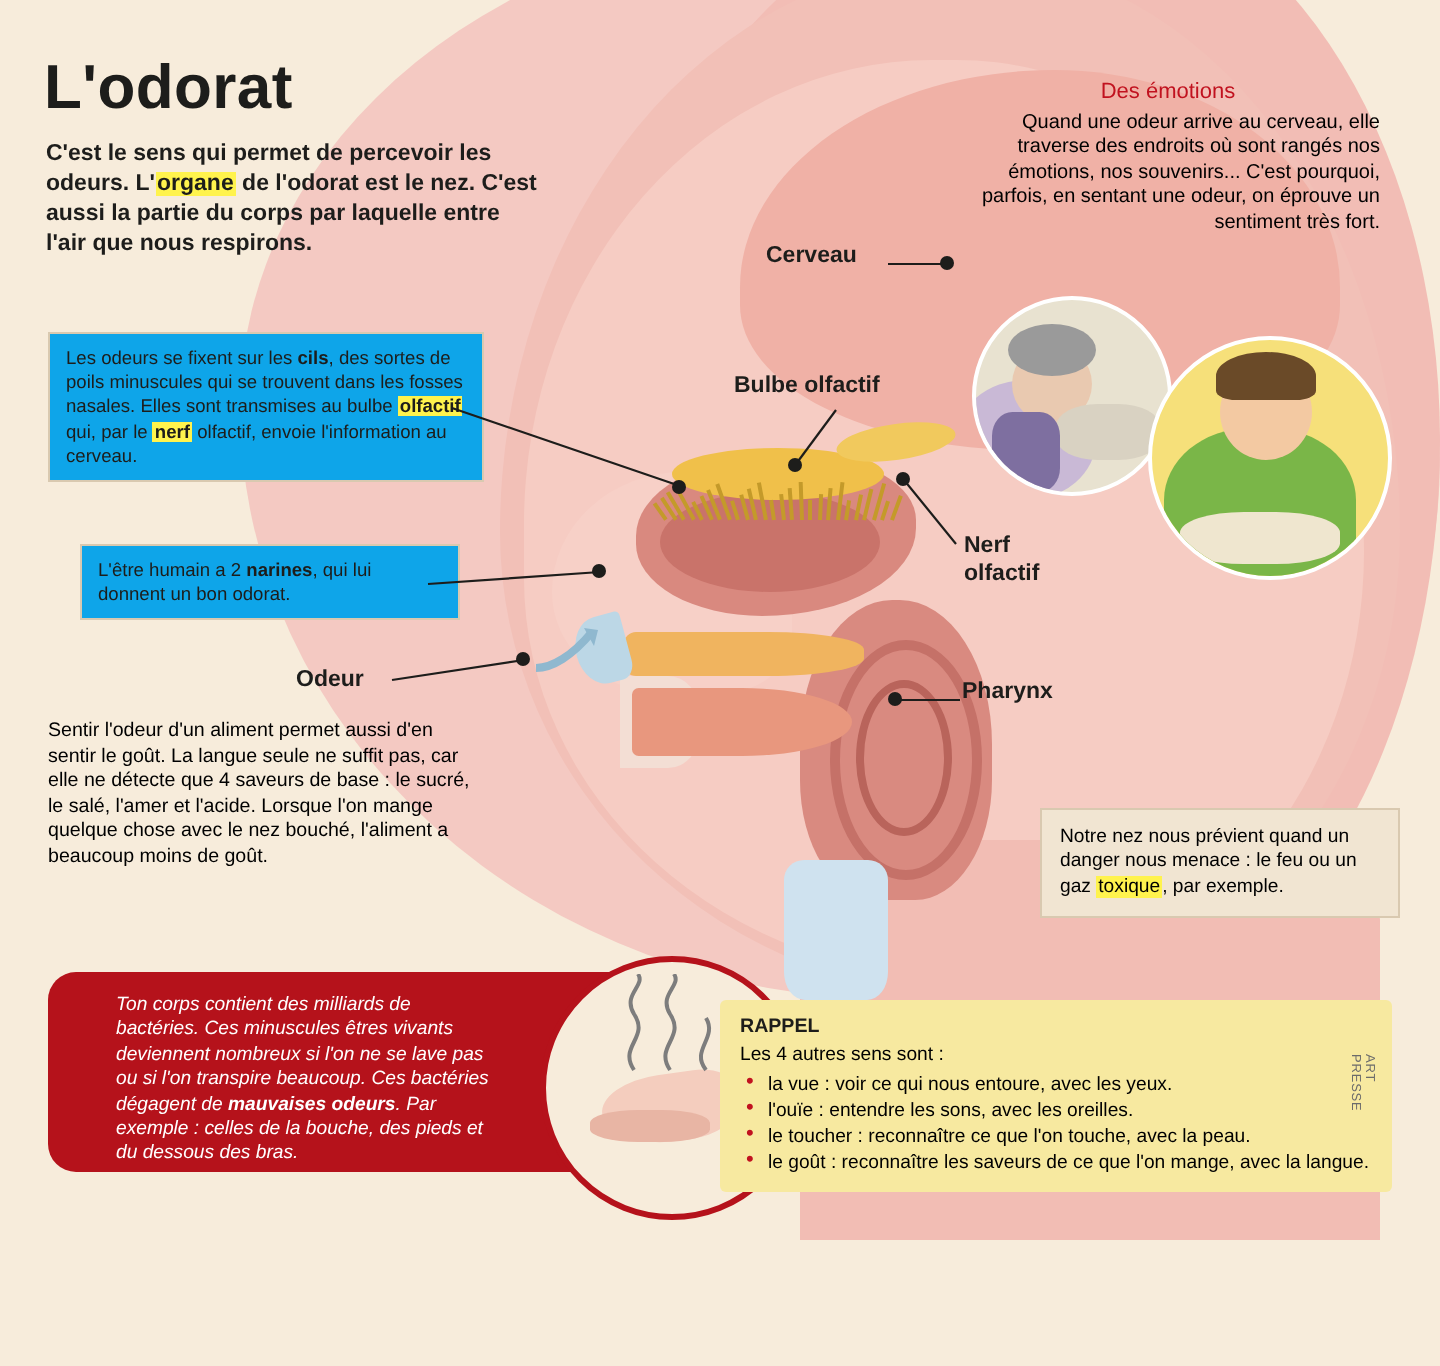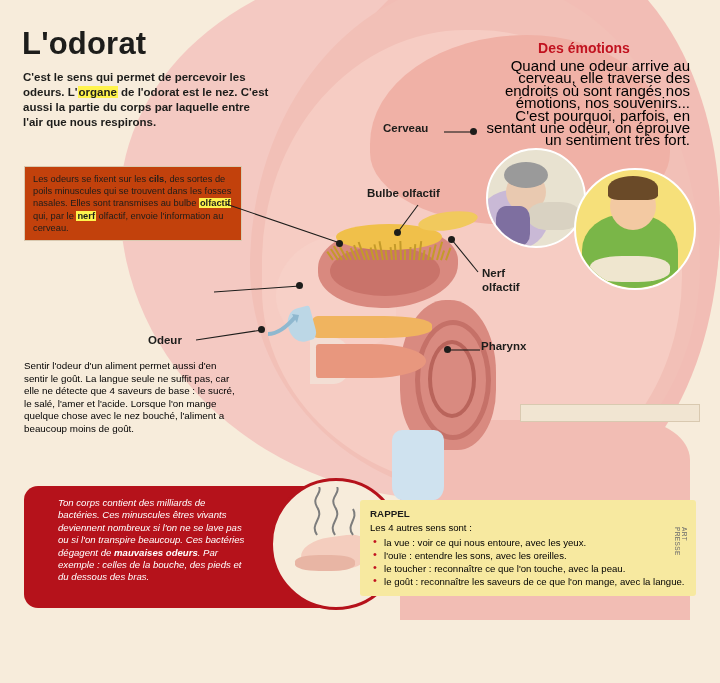--- a/index.html
+++ b/index.html
@@ -131,21 +131,21 @@
     position:absolute; left:23px; top:70px; width:250px;
     font-size:11.5px; font-weight:bold; line-height:15px; color:#1d1d1b;
   }
   .hl-yellow { background:#fff34d; padding:0 1px; }
 
   .callout {
     position:absolute;
     font-size:9.3px; line-height:12.2px; color:#1d1d1b;
   }
   .cal-box {
-    background:#c2410c;
+    background:#0ea5e9;
     border:1px solid #d9c9b0;
     padding:6px 8px;
   }
   .cal-bold { font-weight:bold; }
 
   .box-cils { left:24px; top:166px; width:200px; }
   .box-narines { left:40px; top:272px; width:172px; }
 
   .label {
     position:absolute; font-size:11.5px; font-weight:bold; color:#1d1d1b;
@@ -154,27 +154,27 @@
   .lbl-bulbe { left:367px; top:187px; }
   .lbl-nerf { left:482px; top:266px; line-height:14px; }
   .lbl-odeur { left:148px; top:334px; }
   .lbl-pharynx { left:481px; top:340px; }
 
   .dot {
     position:absolute; width:7px; height:7px; border-radius:50%;
     background:#1d1d1b;
   }
 
-  .sec-title { font-size:14px; font-weight:bold; }
+  .sec-title { font-size:11px; font-weight:normal; }
 
   .panel-emotions {
     position:absolute; left:478px; top:40px; width:212px;
   }
   .panel-emotions .sec-title { color:#c1121f; margin-bottom:4px; }
-  .panel-emotions p { margin:0; font-size:15px; line-height:12.4px; text-align:right; }
+  .panel-emotions p { margin:0; font-size:10px; line-height:12.4px; text-align:right; }
 
   .emo-circle {
     position:absolute; left:486px; top:148px; width:96px; height:96px;
     border-radius:50%; background:#e8e2d0; border:2px solid #ffffff;
     overflow:hidden;
   }
   .emo-circle2 {
     position:absolute; left:574px; top:168px; width:118px; height:118px;
     border-radius:50%; background:#f6e07a; border:2px solid #ffffff;
     overflow:hidden;
@@ -188,21 +188,21 @@
   .panel-gout p { margin:0; font-size:9.8px; line-height:12.6px; }
 
   .panel-efficace {
     position:absolute; left:520px; top:404px; width:160px;
     background:#f1e5d2; border:1px solid #d9c9b0; padding:8px 9px;
   }
   .panel-efficace .sec-title { color:#c1121f; margin-bottom:4px; }
   .panel-efficace p { margin:0; font-size:9.6px; line-height:12.4px; }
 
   .panel-bact {
-    position:absolute; left:24px; top:486px; width:320px; height:122px;
+    position:absolute; left:24px; top:486px; width:320px; height:100px;
     background:#b5121b; border-radius:14px;
   }
   .panel-bact p {
     position:absolute; left:34px; top:11px; width:188px; margin:0;
     color:#ffffff; font-size:9.6px; line-height:12.4px; font-style:italic;
   }
   .bact-circle {
     position:absolute; left:246px; top:-8px; width:126px; height:126px;
     border-radius:50%; background:#f7ecdb; border:3px solid #b5121b;
     overflow:hidden;
@@ -296,20 +296,23 @@
 
   <div class="title">L'odorat</div>
   <div class="intro">
     <span>C'est le sens qui permet de percevoir les odeurs. L'</span><span class="hl-yellow">organe</span><span> de l'odorat est le nez. C'est aussi la partie du corps par laquelle entre l'air que nous respirons.</span>
   </div>
 
   <div class="callout cal-box box-cils">
     <span>Les odeurs se fixent sur les </span><span class="cal-bold">cils</span><span>, des sortes de poils minuscules qui se trouvent dans les fosses nasales. Elles sont transmises au bulbe </span><span class="hl-yellow cal-bold">olfactif</span><span> qui, par le </span><span class="hl-yellow cal-bold">nerf</span><span> olfactif, envoie l'information au cerveau.</span>
   </div>
 
+  <div class="callout cal-box box-narines">
+    <span>L'être humain a 2 </span><span class="cal-bold">narines</span><span>, qui lui donnent un bon odorat.</span>
+  </div>
 
   <svg style="position:absolute;left:0;top:0;width:720px;height:683px">
     <line x1="226" y1="204" x2="340" y2="243" stroke="#1d1d1b" stroke-width="1.1"></line>
     <line x1="214" y1="292" x2="300" y2="286" stroke="#1d1d1b" stroke-width="1.1"></line>
     <line x1="444" y1="132" x2="472" y2="132" stroke="#1d1d1b" stroke-width="1.1"></line>
     <line x1="418" y1="205" x2="398" y2="232" stroke="#1d1d1b" stroke-width="1.1"></line>
     <line x1="478" y1="272" x2="452" y2="240" stroke="#1d1d1b" stroke-width="1.1"></line>
     <line x1="196" y1="340" x2="262" y2="330" stroke="#1d1d1b" stroke-width="1.1"></line>
     <line x1="480" y1="350" x2="448" y2="350" stroke="#1d1d1b" stroke-width="1.1"></line>
   </svg>
@@ -347,20 +350,21 @@
     <div class="blob" style="left:34px;top:12px;width:46px;height:48px;background:#f3c9a2"></div>
     <div class="blob" style="left:32px;top:6px;width:50px;height:24px;background:#6a4a28;border-radius:50% 50% 20% 20%"></div>
     <div class="blob" style="left:14px;top:86px;width:80px;height:26px;background:#efe6cf;border-radius:40%"></div>
   </div>
 
   <div class="panel-gout">
     <p>Sentir l'odeur d'un aliment permet aussi d'en sentir le goût. La langue seule ne suffit pas, car elle ne détecte que 4 saveurs de base : le sucré, le salé, l'amer et l'acide. Lorsque l'on mange quelque chose avec le nez bouché, l'aliment a beaucoup moins de goût.</p>
   </div>
 
   <div class="panel-efficace">
+    <p><span>Notre nez nous prévient quand un danger nous menace : le feu ou un gaz </span><span class="hl-yellow">toxique</span><span>, par exemple.</span></p>
   </div>
 
   <div class="panel-bact">
     <p><span>Ton corps contient des milliards de bactéries. Ces minuscules êtres vivants deviennent nombreux si l'on ne se lave pas ou si l'on transpire beaucoup. Ces bactéries dégagent de </span><span style="font-weight:bold">mauvaises odeurs</span><span>. Par exemple : celles de la bouche, des pieds et du dessous des bras.</span></p>
     <div class="bact-circle">
       <div class="foot"></div>
       <div class="blob" style="left:22px;top:74px;width:60px;height:16px;background:#e8b5a4;border-radius:40%"></div>
       <svg style="position:absolute;left:34px;top:6px;width:60px;height:52px">
         <path d="M10 48 C2 36 18 32 10 20 C4 10 16 6 12 0" stroke="#7d7d7d" stroke-width="2" fill="none"></path>
         <path d="M28 48 C20 36 36 32 28 20 C22 10 34 6 30 0" stroke="#7d7d7d" stroke-width="2" fill="none"></path>

